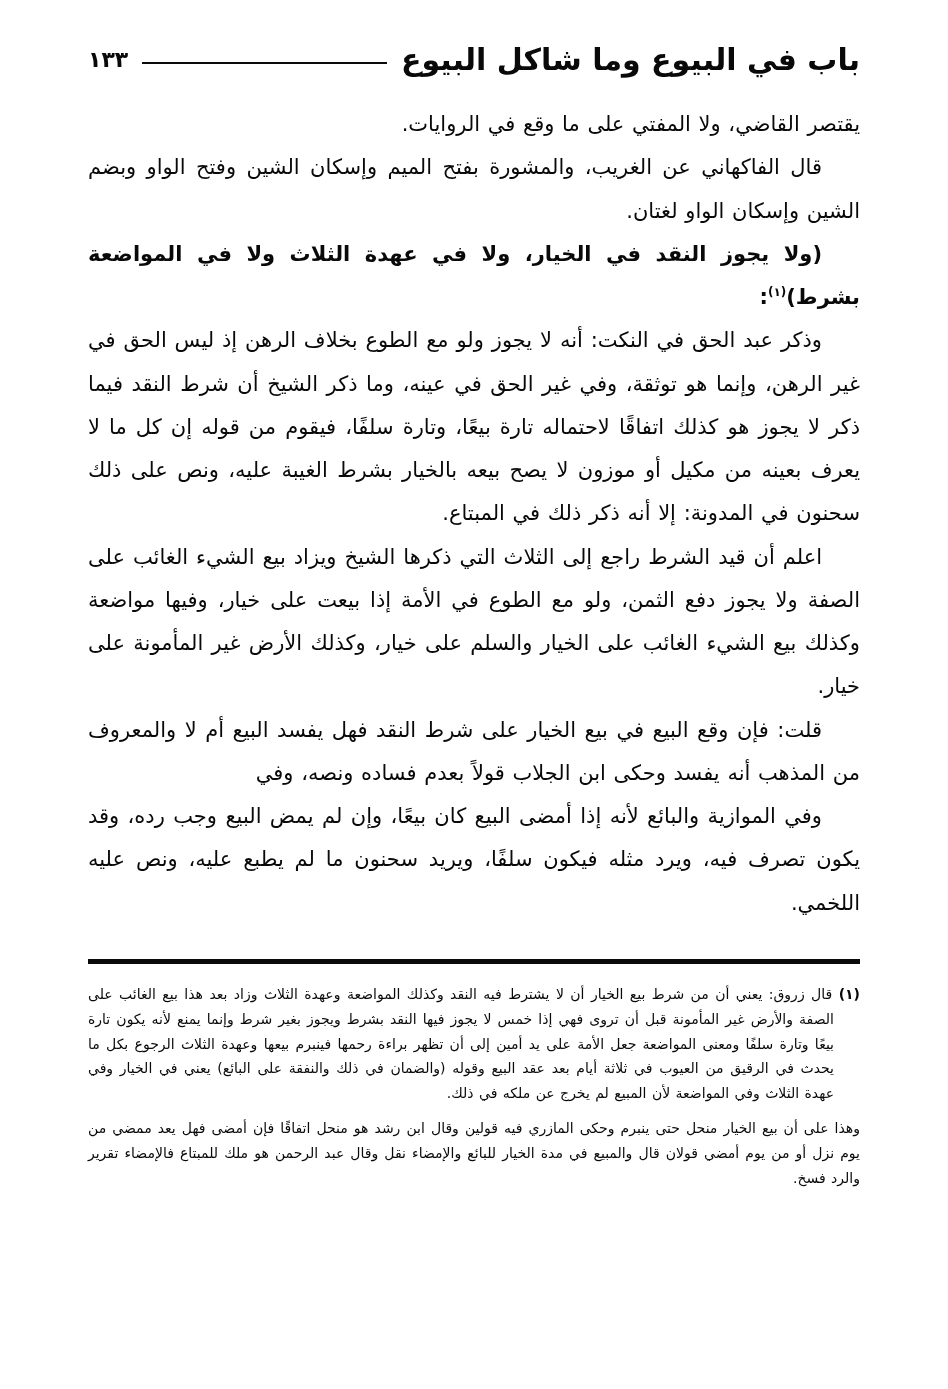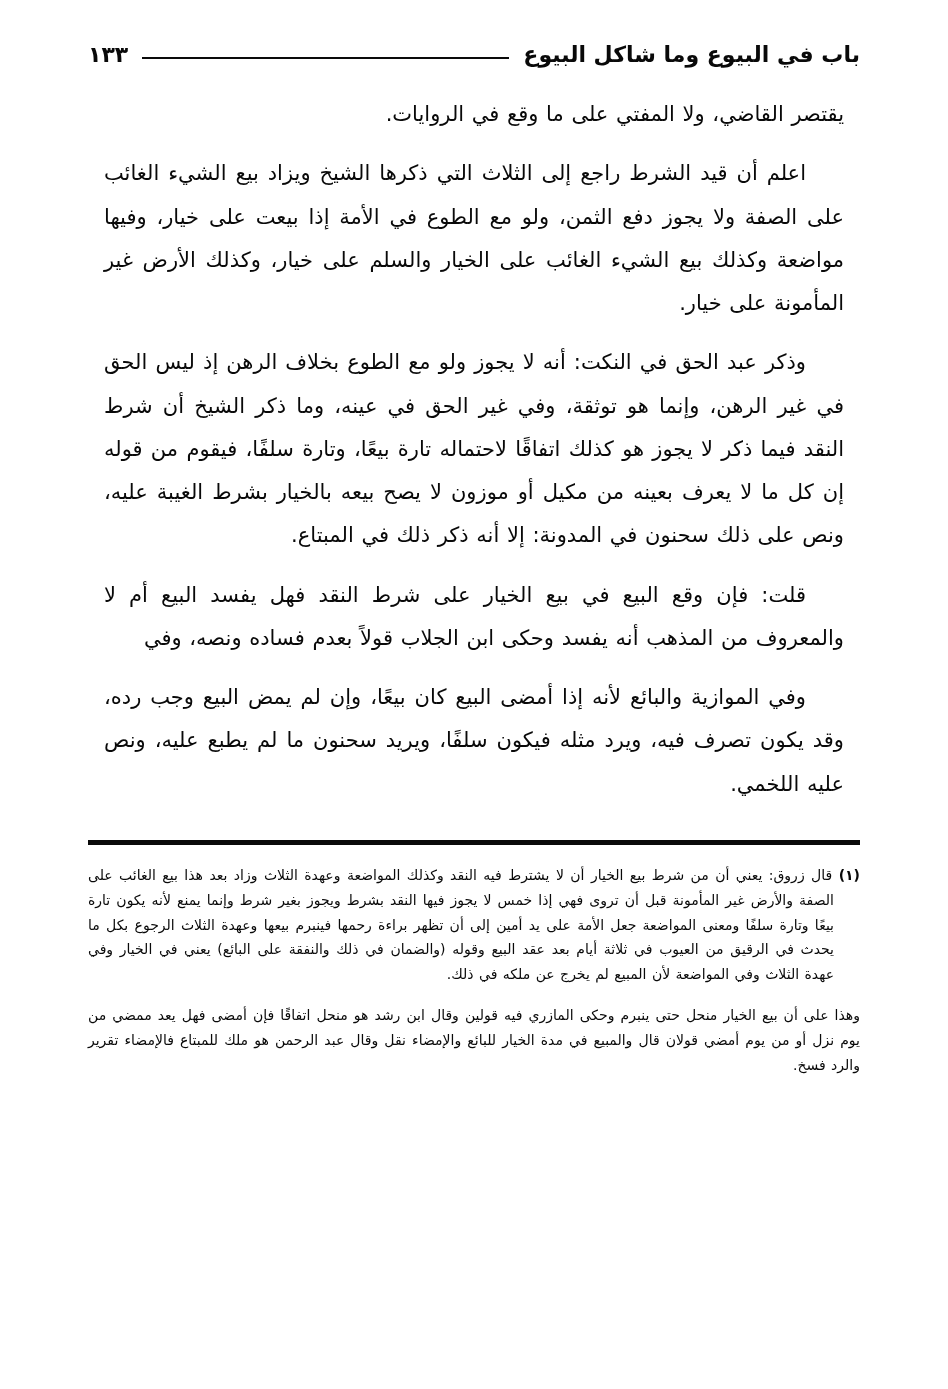--- a/index.html
+++ b/index.html
@@ -21,40 +21,40 @@
     overflow: hidden;
   }
   
   .running-head {
     display: flex;
     align-items: center;
     direction: rtl;
     margin-bottom: 26px;
   }
   .chapter-title {
-    font-size: 22px;
+    font-size: 30px;
     font-weight: bold;
     white-space: nowrap;
     letter-spacing: 0;
   }
   .head-rule {
     flex: 1;
     height: 0;
     border-top: 2.5px solid #0a0a0a;
     margin: 6px 14px 0 14px;
   }
   .page-number {
     font-size: 22px;
     font-weight: bold;
     white-space: nowrap;
     text-align: right;
   }
   
   .body-text p {
-    margin: 16px;
+    margin: 0;
     font-size: 21px;
     line-height: 2.06;
     text-align: justify;
     text-indent: 38px;
     word-spacing: 1px;
   }
   .body-text p.no-indent {
     text-indent: 0;
   }
   .body-text p.matn {
@@ -78,21 +78,21 @@
     font-size: 14px;
     line-height: 1.78;
     text-align: justify;
     word-spacing: 1px;
   }
   .footnotes p.hang {
     padding-right: 26px;
     text-indent: -26px;
   }
   .footnotes p.second {
-    margin-top: 16px;
+    margin-top: 10px;
     padding-right: 0;
     text-indent: 0;
   }
   .fn-marker {
     font-weight: bold;
   }
 </style>
 </head>
 <body>
 
@@ -101,25 +101,27 @@
   <div class="running-head">
     <span class="chapter-title">باب في البيوع وما شاكل البيوع</span>
     <span class="head-rule"></span>
     <span class="page-number">١٣٣</span>
   </div>
 
   <div class="body-text">
 
     <p class="no-indent">يقتصر القاضي، ولا المفتي على ما وقع في الروايات.</p>
 
+    <p>قال الفاكهاني عن الغريب، والمشورة بفتح الميم وإسكان الشين وفتح الواو وبضم الشين وإسكان الواو لغتان.</p>
 
+    <p class="matn"><span>(ولا يجوز النقد في الخيار، ولا في عهدة الثلاث ولا في المواضعة بشرط)</span><sup>(١)</sup><span>:</span></p>
+
+    <p>وذكر عبد الحق في النكت: أنه لا يجوز ولو مع الطوع بخلاف الرهن إذ ليس الحق في غير الرهن، وإنما هو توثقة، وفي غير الحق في عينه، وما ذكر الشيخ أن شرط النقد فيما ذكر لا يجوز هو كذلك اتفاقًا لاحتماله تارة بيعًا، وتارة سلفًا، فيقوم من قوله إن كل ما لا يعرف بعينه من مكيل أو موزون لا يصح بيعه بالخيار بشرط الغيبة عليه، ونص على ذلك سحنون في المدونة: إلا أنه ذكر ذلك في المبتاع.</p>
 
     <p>اعلم أن قيد الشرط راجع إلى الثلاث التي ذكرها الشيخ ويزاد بيع الشيء الغائب على الصفة ولا يجوز دفع الثمن، ولو مع الطوع في الأمة إذا بيعت على خيار، وفيها مواضعة وكذلك بيع الشيء الغائب على الخيار والسلم على خيار، وكذلك الأرض غير المأمونة على خيار.</p>
-
-    <p>وذكر عبد الحق في النكت: أنه لا يجوز ولو مع الطوع بخلاف الرهن إذ ليس الحق في غير الرهن، وإنما هو توثقة، وفي غير الحق في عينه، وما ذكر الشيخ أن شرط النقد فيما ذكر لا يجوز هو كذلك اتفاقًا لاحتماله تارة بيعًا، وتارة سلفًا، فيقوم من قوله إن كل ما لا يعرف بعينه من مكيل أو موزون لا يصح بيعه بالخيار بشرط الغيبة عليه، ونص على ذلك سحنون في المدونة: إلا أنه ذكر ذلك في المبتاع.</p>
 
     <p>قلت: فإن وقع البيع في بيع الخيار على شرط النقد فهل يفسد البيع أم لا والمعروف من المذهب أنه يفسد وحكى ابن الجلاب قولاً بعدم فساده ونصه، وفي</p>
 
     <p>وفي الموازية والبائع لأنه إذا أمضى البيع كان بيعًا، وإن لم يمض البيع وجب رده، وقد يكون تصرف فيه، ويرد مثله فيكون سلفًا، ويريد سحنون ما لم يطبع عليه، ونص عليه اللخمي.</p>
   </div>
 
   <hr class="footnote-separator">
 
   <div class="footnotes">
 

